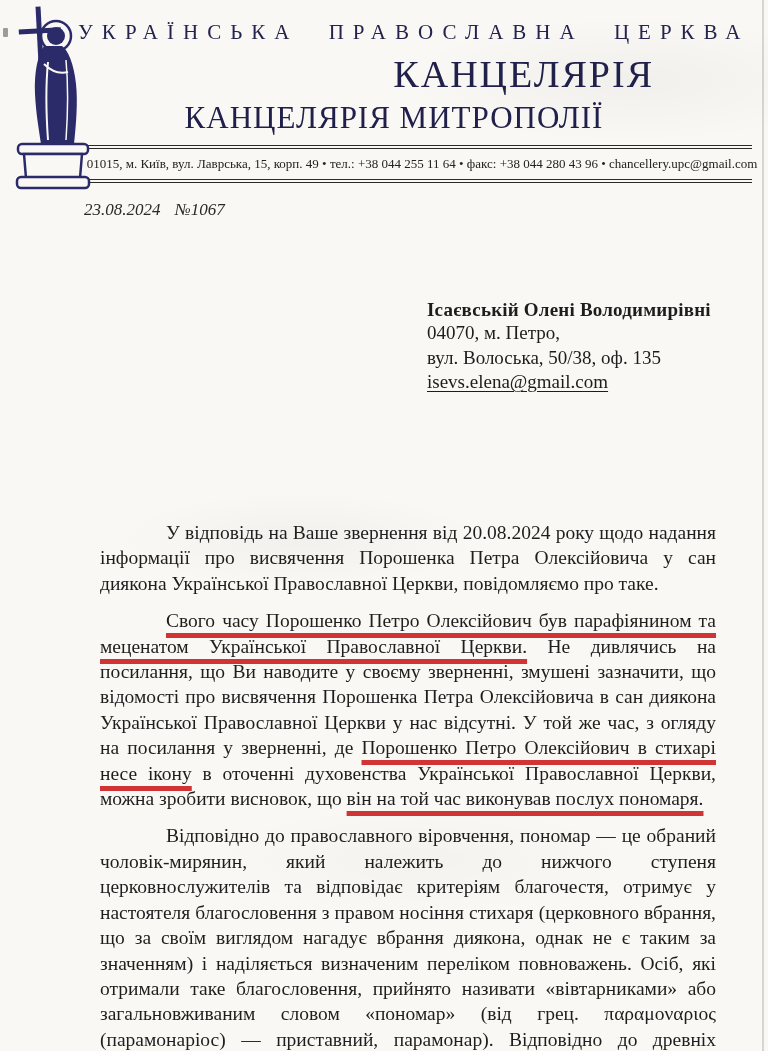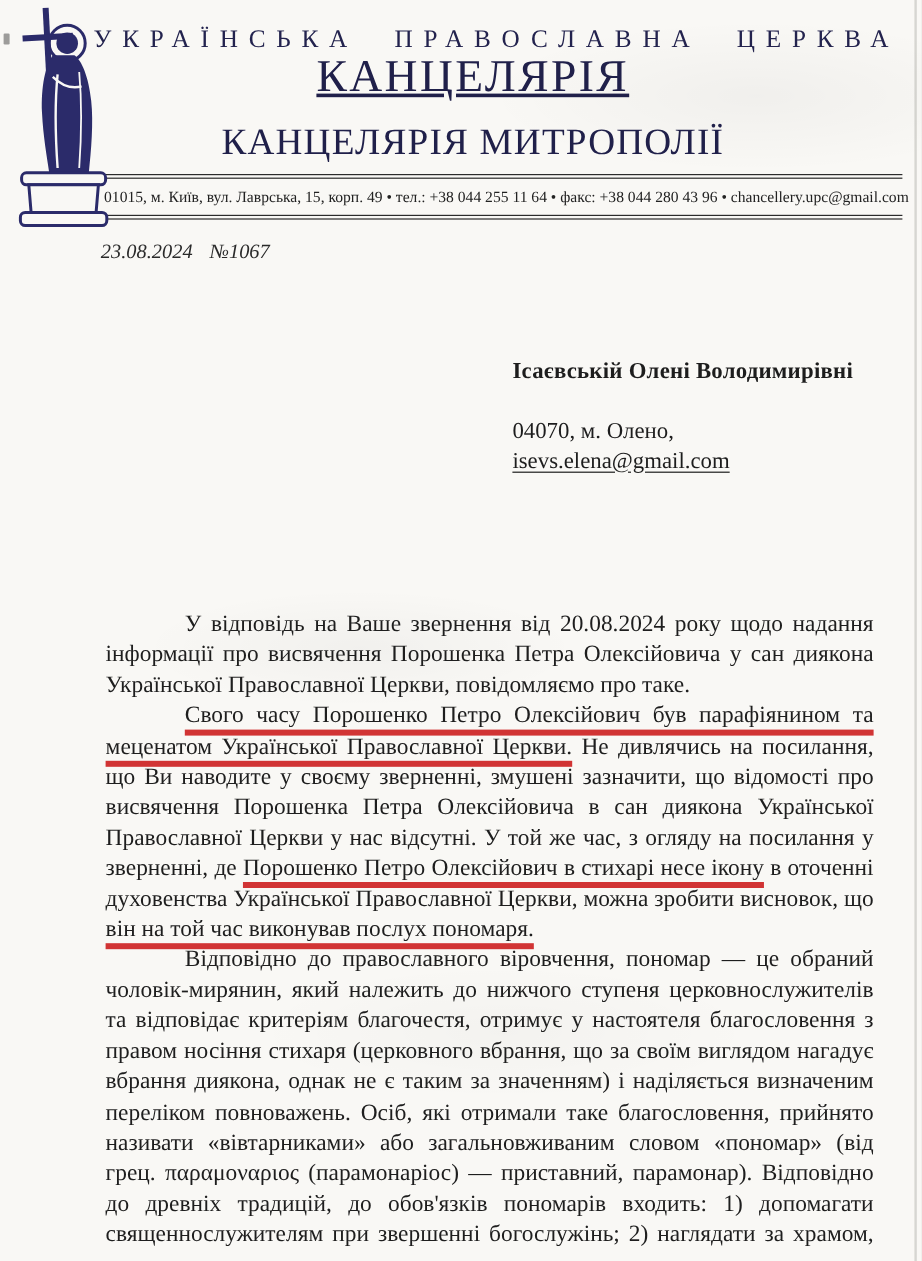--- a/index.html
+++ b/index.html
@@ -20,54 +20,54 @@
   .scan-speck{position:absolute;left:3px;top:28px;width:5px;height:9px;background:rgba(45,45,45,0.45);border-radius:1px;}
 
   
   .logo{position:absolute;left:10px;top:2px;z-index:3;}
   .org-line{
     position:absolute;left:78px;top:20px;width:650px;
     text-align:center;font-size:21px;letter-spacing:9px;word-spacing:16px;
     color:#23234e;white-space:nowrap;
   }
   .office-1{
-    position:absolute;left:134px;top:42px;width:520px;
-    text-align:center;font-size:38px;letter-spacing:2px;color:#20204a;text-decoration:underline;
+    position:absolute;left:134px;top:52px;width:520px;
+    text-align:right;font-size:38px;letter-spacing:2px;color:#20204a;
   }
   .office-2{
     position:absolute;left:134px;top:100px;width:520px;
     text-align:center;font-size:31px;letter-spacing:1px;color:#20204a;
   }
   .contact-band{
     position:absolute;left:44px;top:145px;width:708px;height:38px;
     box-sizing:border-box;
     border-top:4px double #2b2b2b;border-bottom:4px double #2b2b2b;
     display:flex;align-items:center;justify-content:center;
     padding-left:48px;
   }
   .contact-text{font-size:13px;color:#222;white-space:nowrap;}
 
   
   .ref-line{position:absolute;left:84px;top:200px;font-style:italic;font-size:17px;color:#2a2a2a;}
   .ref-line span{margin-right:10px;}
   .recipient{position:absolute;left:427px;top:299px;font-size:19px;color:#1d1d1d;}
-  .recipient .name{font-weight:bold;margin-bottom:27px;letter-spacing:0.2px;text-align:center;}
+  .recipient .name{font-weight:bold;letter-spacing:0.2px;text-align:center;}
   .recipient .line{line-height:24.5px;}
   .recipient .email{text-decoration:underline;text-underline-offset:3px;}
 
   
   .salutation{
     position:absolute;left:88px;top:459px;width:640px;
     text-align:center;font-style:italic;font-size:20px;color:#242424;
   }
   .body-text{
     position:absolute;left:88px;top:508px;width:640px;
     font-size:19.5px;line-height:25.4px;text-align:justify;color:#1e1e1e;
   }
-  .body-text p{margin:0;text-indent:66px;}
+  .body-text p{margin:12px;text-indent:66px;}
   .hl{
     text-decoration:underline;
     text-decoration-color:#d13434;
     text-decoration-thickness:4.5px;
     text-underline-offset:6px;
     text-decoration-skip-ink:none;
   }
 </style>
 </head>
 <body>
@@ -103,21 +103,22 @@
     <span class="contact-text">01015, м. Київ, вул. Лаврська, 15, корп. 49  •  тел.: +38 044 255 11 64  •  факс: +38 044 280 43 96  •  chancellery.upc@gmail.com</span>
   </div>
 
   <div class="ref-line">
     <span>23.08.2024</span>
     <span>№1067</span>
   </div>
 
   <div class="recipient">
     <div class="name">Ісаєвській Олені Володимирівні</div>
-    <div class="line">04070, м. Олено,</div>
+    <div class="line">04070, м. Петро,</div>
+    <div class="line">вул. Волоська, 50/38, оф. 135</div>
     <div class="line email">isevs.elena@gmail.com</div>
   </div>
 
 
   <div class="body-text">
     <p>У відповідь на Ваше звернення від 20.08.2024 року щодо надання інформації про висвячення Порошенка Петра Олексійовича у сан диякона Української Православної Церкви, повідомляємо про таке.</p>
     <p><span class="hl" style="text-decoration-color: rgb(209, 52, 52);">Свого часу Порошенко Петро Олексійович був парафіянином та меценатом Української Православної Церкви.</span><span> Не дивлячись на посилання, що Ви наводите у своєму зверненні, змушені зазначити, що відомості про висвячення Порошенка Петра Олексійовича в сан диякона Української Православної Церкви у нас відсутні. У той же час, з огляду на посилання у зверненні, де </span><span class="hl" style="text-decoration-color: rgb(209, 52, 52);">Порошенко Петро Олексійович в стихарі несе ікону</span><span> в оточенні духовенства Української Православної Церкви, можна зробити висновок, що </span><span class="hl" style="text-decoration-color: rgb(209, 52, 52);">він на той час виконував послух пономаря.</span></p>
     <p>Відповідно до православного віровчення, пономар — це обраний чоловік-мирянин, який належить до нижчого ступеня церковнослужителів та відповідає критеріям благочестя, отримує у настоятеля благословення з правом носіння стихаря (церковного вбрання, що за своїм виглядом нагадує вбрання диякона, однак не є таким за значенням) і наділяється визначеним переліком повноважень. Осіб, які отримали таке благословення, прийнято називати «вівтарниками» або загальновживаним словом «пономар» (від грец. παραμοναριος (парамонаріос) — приставний, парамонар). Відповідно до древніх традицій, до обов'язків пономарів входить: 1) допомагати священнослужителям при звершенні богослужінь; 2) наглядати за храмом, не</p>
   </div>
 

